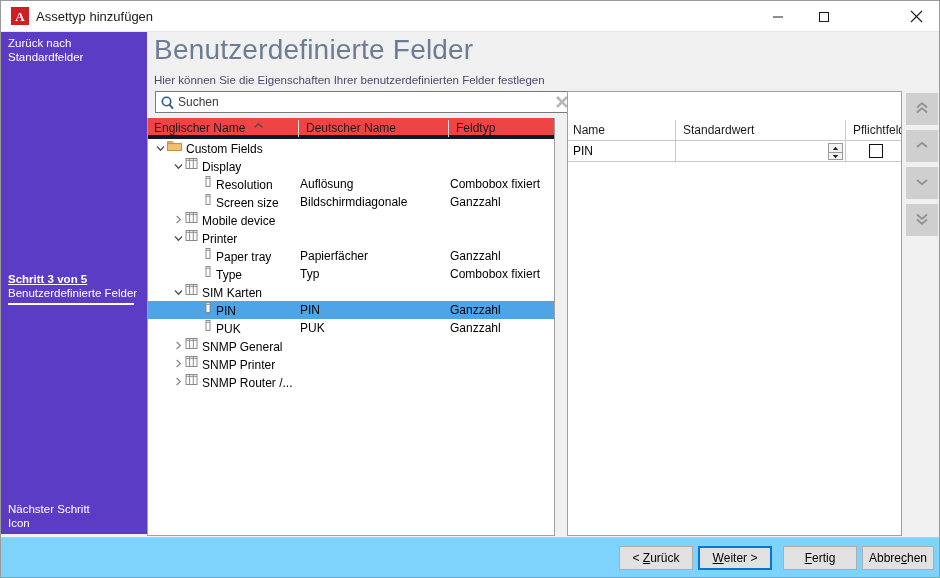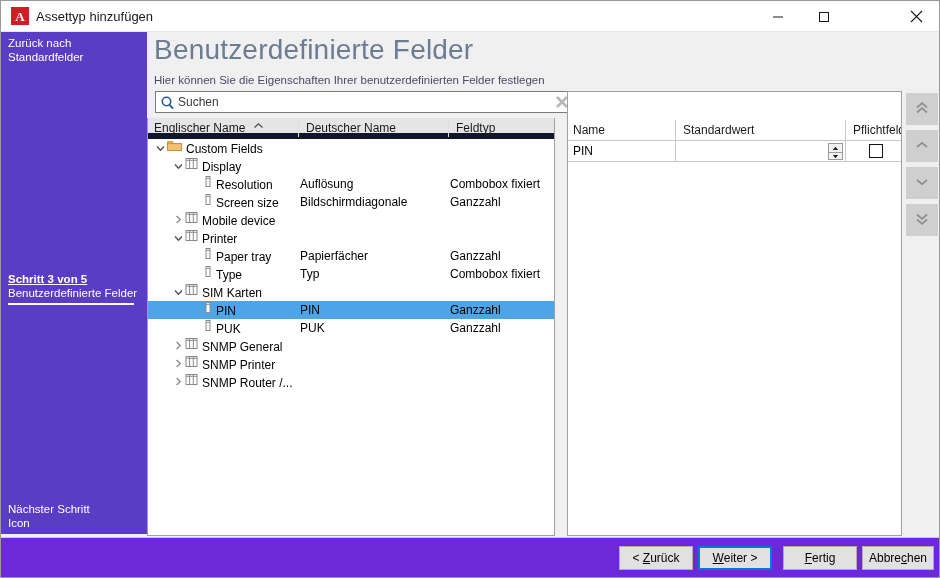--- a/index.html
+++ b/index.html
@@ -104,22 +104,22 @@
     position:absolute; right:4px; top:2px; width:16px; height:16px;
   }
 
   
   .treepanel {
     position:absolute; left:146px; top:117px; width:408px; height:418px;
     background:#ffffff; border:1px solid #a0a0a0; border-top:none;
     overflow:hidden;
   }
   .tree-header {
-    position:relative; height:21px; background:#e5e5e5;
-    border-bottom:6px solid #0f172a;
+    position:relative; height:21px; background:#ef4444;
+    border-bottom:4px solid #0f172a;
   }
   .th {
     position:absolute; top:0; height:20px; line-height:20px;
     font-size:12px; color:#1a1a1a; padding-left:6px;
   }
   .th-sep { position:absolute; top:2px; width:1px; height:17px; background:#dcdcdc; }
   .th-sort {
     position:absolute; top:4px;
     font-size:9px; color:#505050;
   }
@@ -172,21 +172,21 @@
     width:32px; height:32px; margin-bottom:5px;
     background:#cfcfcf; border:1px solid #cfcfcf;
     display:flex; align-items:center; justify-content:center;
   }
 
   
   .footer-sep {
     position:absolute; left:0; top:536px; width:938px; height:1px; background:#c9c9c9;
   }
   .footer {
-    position:absolute; left:0; top:537px; width:938px; height:39px; background:#6d28d9;
+    position:absolute; left:0; top:537px; width:938px; height:39px; background:#7dd3fc;
   }
   .fbtn {
     position:absolute; top:8px; height:24px;
     background:#e1e1e1; border:1px solid #adadad;
     font-size:12px; color:#000; font-family:"Liberation Sans", sans-serif;
     display:flex; align-items:center; justify-content:center;
     cursor:default;
   }
   .fbtn.primary { border:2px solid #0078d7; background:#e1e1e1; }
   .fb-back   { left:618px; width:74px; }

